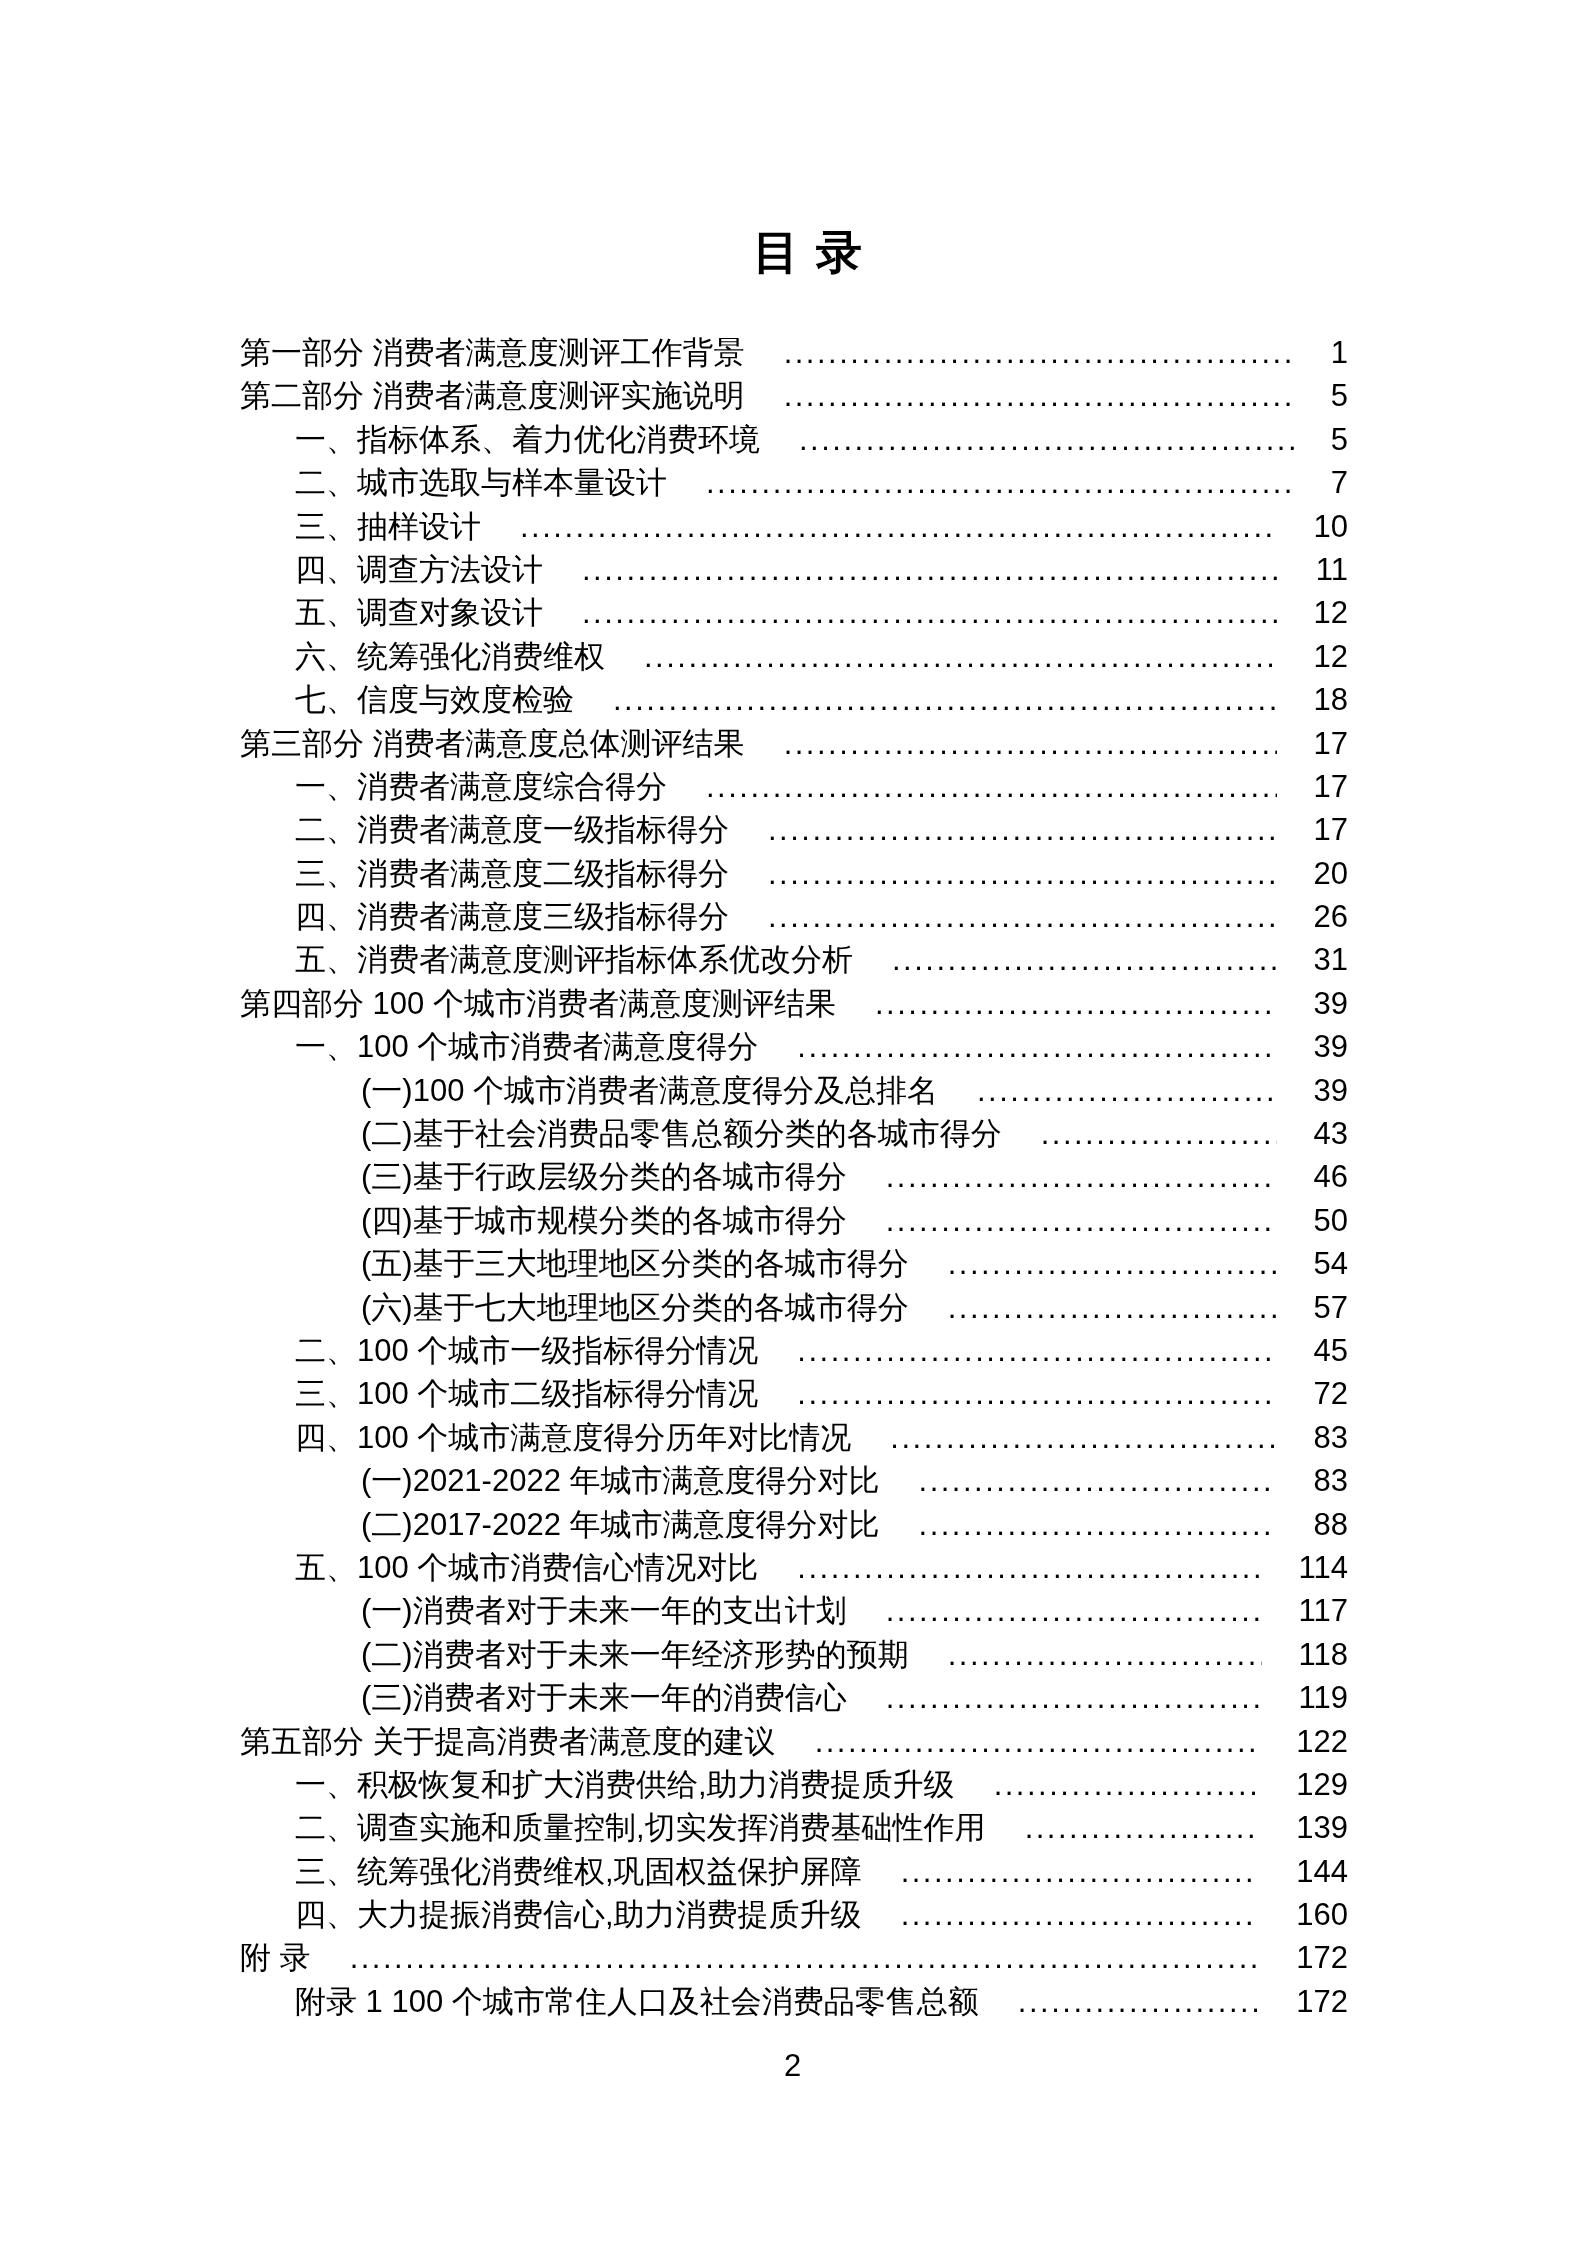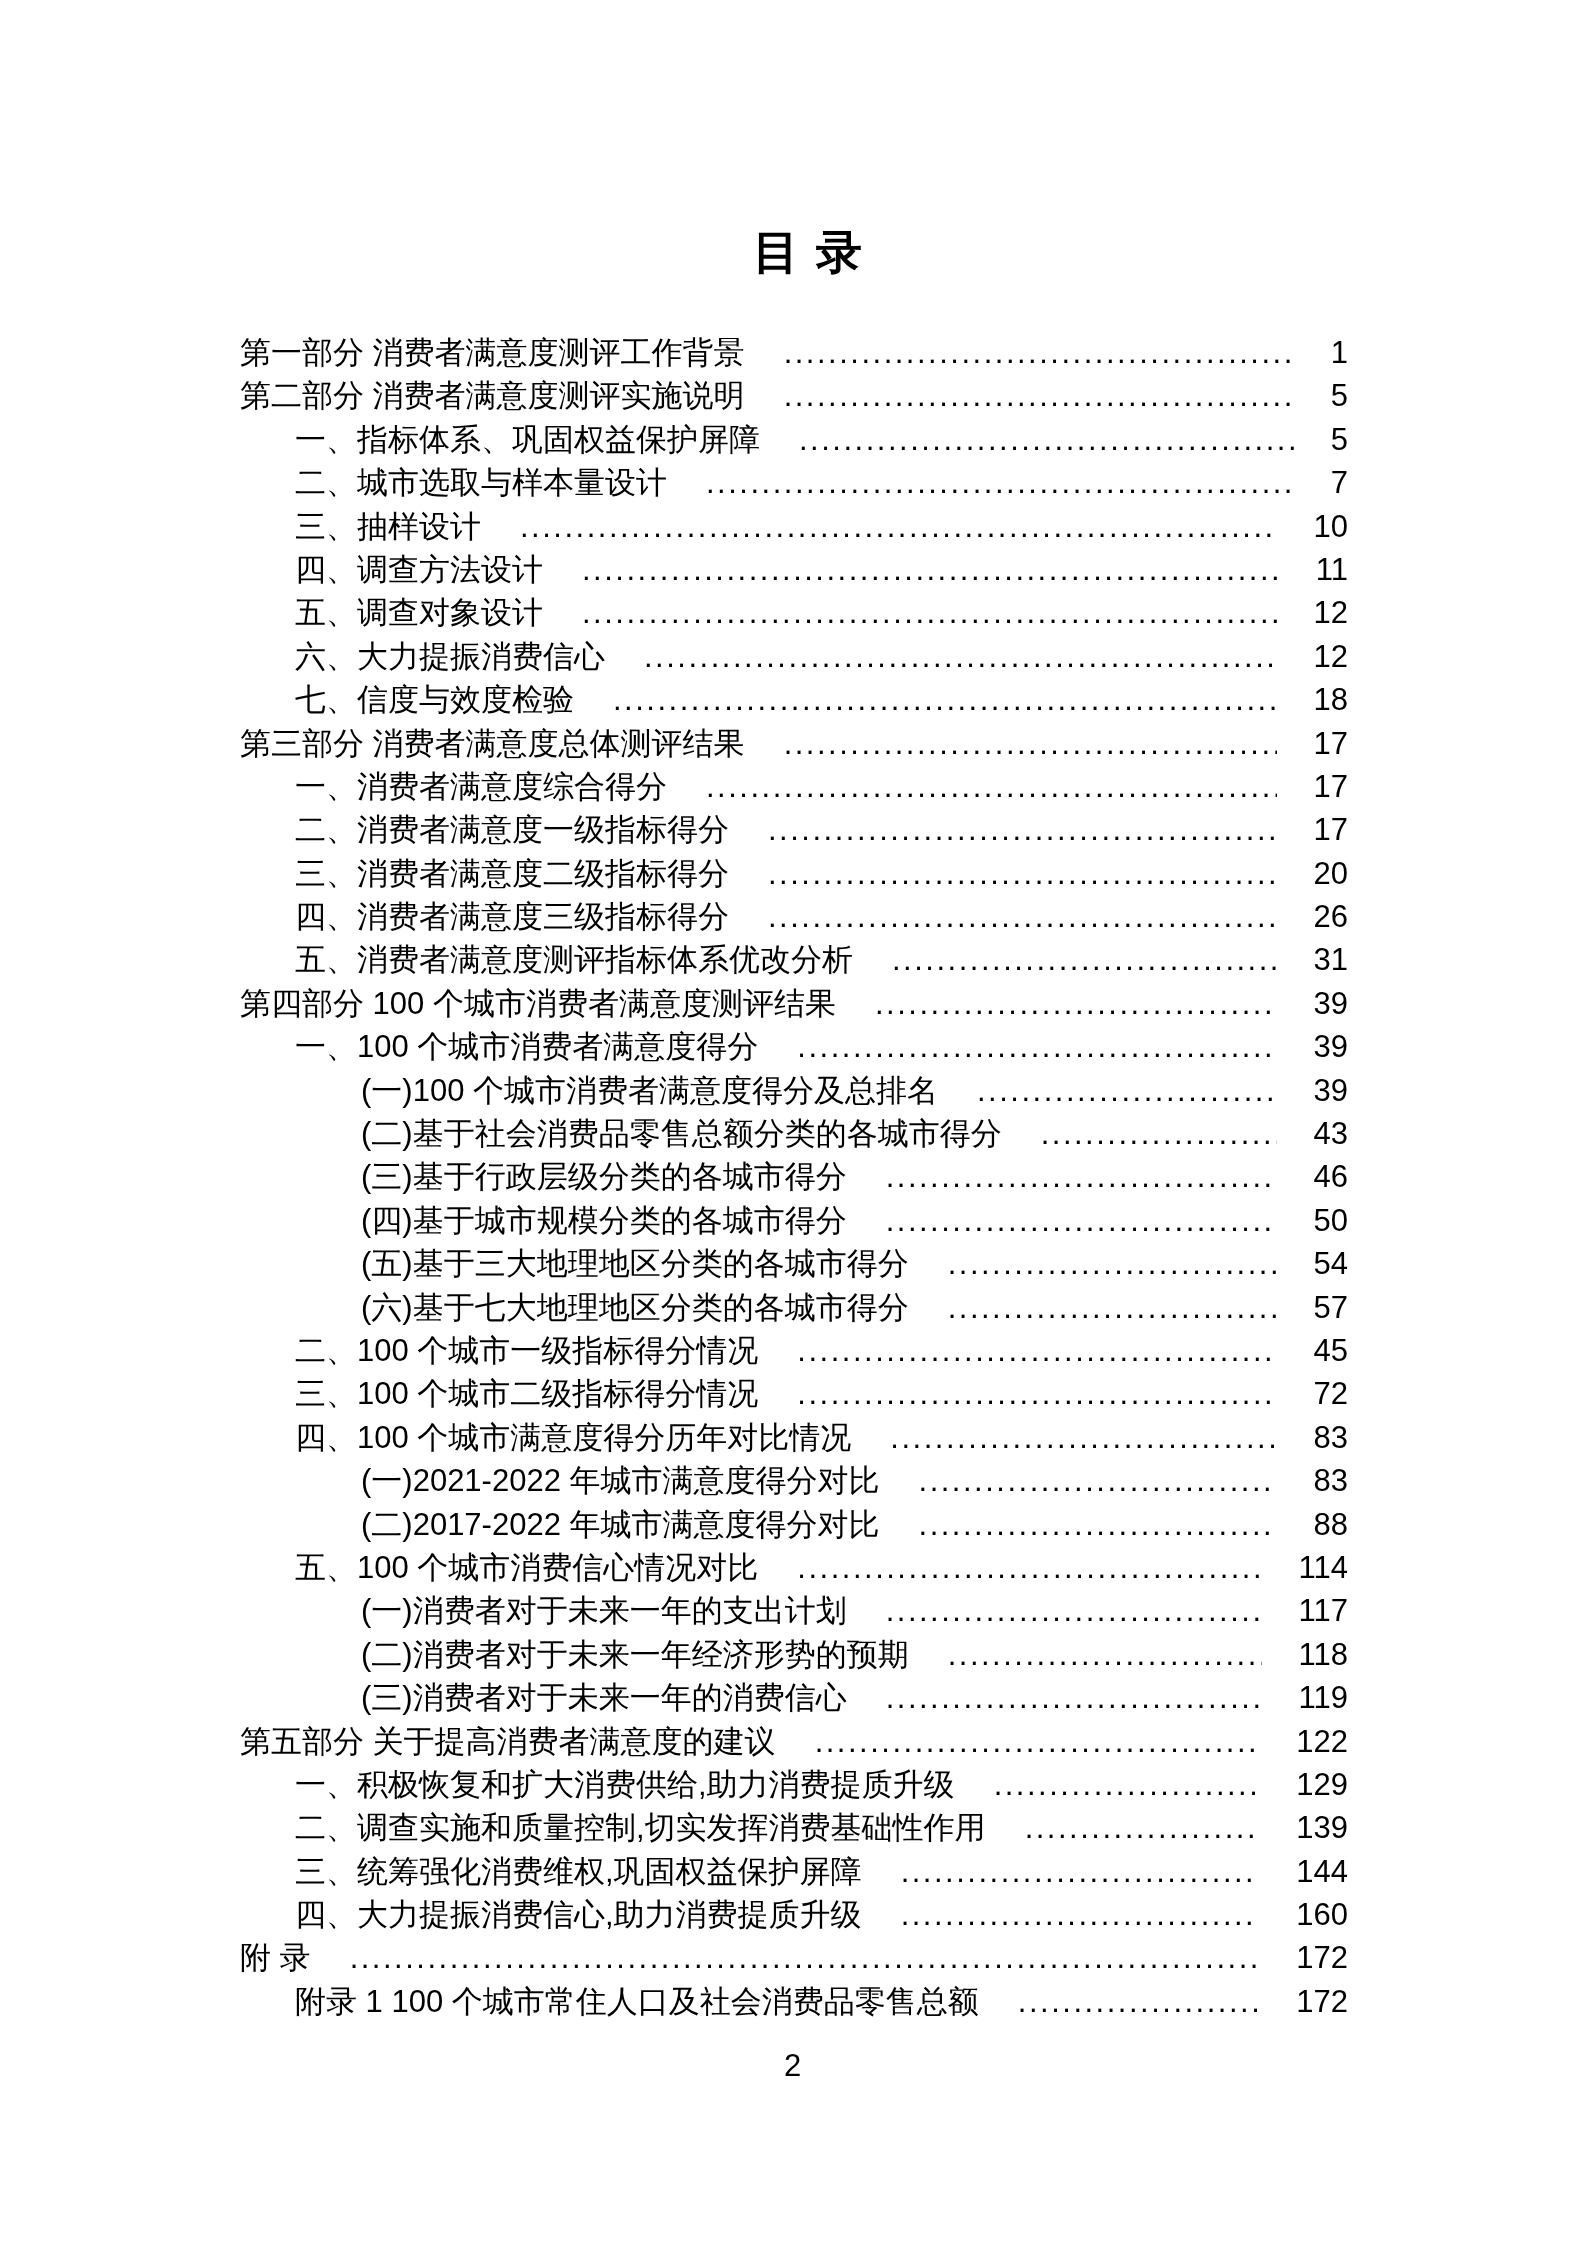--- a/index.html
+++ b/index.html
@@ -91,21 +91,21 @@
     <span class="num">1</span>
   </div>
 
   <div class="row l0">
     <span class="t">第二部分 消费者满意度测评实施说明</span>
     <span class="leader"></span>
     <span class="num">5</span>
   </div>
 
   <div class="row l1">
-    <span class="t">一、指标体系、巩固权益保护屏障</span>
+    <span class="t">一、指标体系、着力优化消费环境</span>
     <span class="leader"></span>
     <span class="num">5</span>
   </div>
 
   <div class="row l1">
     <span class="t">二、城市选取与样本量设计</span>
     <span class="leader"></span>
     <span class="num">7</span>
   </div>
 
@@ -121,21 +121,21 @@
     <span class="num">11</span>
   </div>
 
   <div class="row l1">
     <span class="t">五、调查对象设计</span>
     <span class="leader"></span>
     <span class="num">12</span>
   </div>
 
   <div class="row l1">
-    <span class="t">六、大力提振消费信心</span>
+    <span class="t">六、统筹强化消费维权</span>
     <span class="leader"></span>
     <span class="num">12</span>
   </div>
 
   <div class="row l1">
     <span class="t">七、信度与效度检验</span>
     <span class="leader"></span>
     <span class="num">18</span>
   </div>
 

